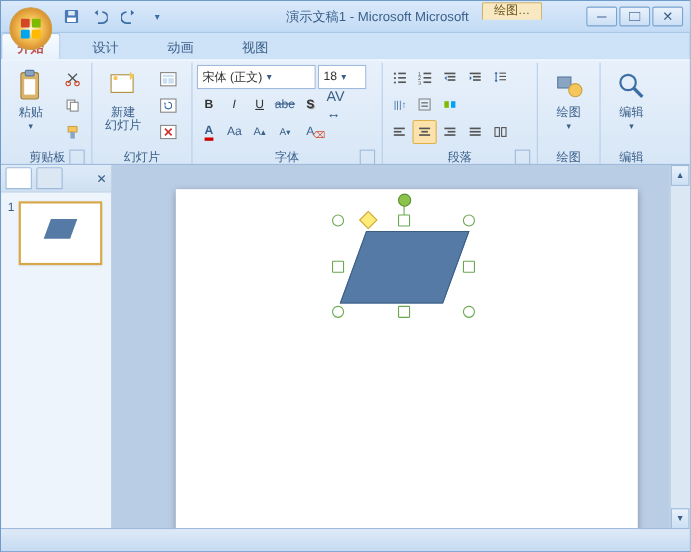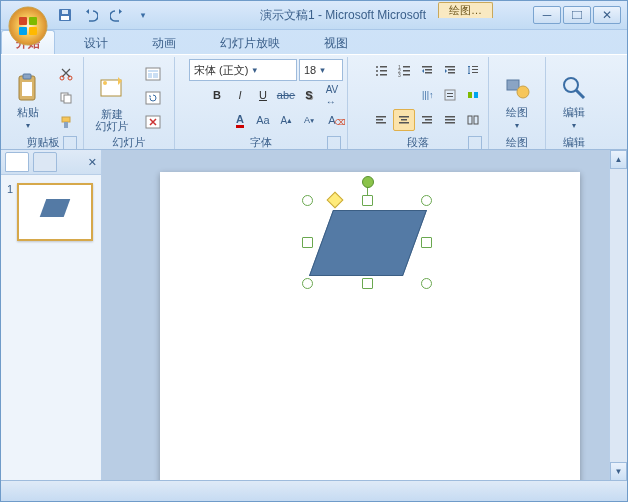--- a/index.html
+++ b/index.html
@@ -15,21 +15,21 @@
 .win-btns{display:flex;gap:2px;margin-right:6px}
 .win-btn{width:26px;height:16px;border:1px solid #7aa4d0;background:linear-gradient(#eaf2fc,#cbdff4);display:flex;align-items:center;justify-content:center;color:#3a5f8a;border-radius:2px}
 
 .tabs{height:24px;display:flex;gap:14px;background:transparent}
 .tab{padding:4px 14px 3px;color:#3a5f8a;font-size:12px;border:1px solid transparent;border-bottom:none;border-radius:3px 3px 0 0;cursor:pointer}
 .tab.active{background:linear-gradient(#f6fbff,#e8f1fb);border-color:#a9c7e8;color:#c0504d;font-weight:bold}
 .tab.ctx{color:#8b6b1d}
 
 .ribbon{height:94px;background:linear-gradient(#e8f1fb,#d7e6f6);border-top:1px solid #fff;border-bottom:1px solid #9ebbdc;display:flex;padding:2px 2px 0}
 .group{border-right:1px solid #b8cee7;padding:2px 4px 0;display:flex;flex-direction:column;justify-content:space-between}
-.group-body{flex:1;display:flex;align-items:flex-end;gap:4px}
+.group-body{flex:1;display:flex;align-items:flex-start;gap:4px}
 .group-label{height:16px;text-align:center;color:#3a5f8a;font-size:11px;position:relative}
 .dlaunch{position:absolute;right:2px;bottom:1px;width:12px;height:12px;border:1px solid #9ebbdc}
 .big-btn{width:42px;display:flex;flex-direction:column;align-items:center;gap:2px;padding:2px;border:1px solid transparent;border-radius:3px}
 .big-ico{width:32px;height:32px}
 .big-lbl{color:#3a5f8a;font-size:11px;text-align:center;line-height:12px}
 .col{display:flex;flex-direction:column;gap:2px;padding:2px}
 .smb{width:20px;height:20px;display:flex;align-items:center;justify-content:center;color:#3a5f8a;border:1px solid transparent;border-radius:2px}
 .font-row{display:flex;gap:2px;align-items:center}
 .combo{height:20px;background:#fff;border:1px solid #9ebbdc;display:flex;align-items:center;padding:0 2px 0 4px;font-size:11px;color:#333}
 .combo .dd{margin-left:4px;color:#3a5f8a;font-size:9px}
@@ -123,21 +123,20 @@
           </svg>
         </div>
       <div class="win-btn">✕</div>
     </div>
   </div>
 
   <div class="tabs">
     <div class="tab active">开始</div>
     <div class="tab">设计</div>
     <div class="tab">动画</div>
-    <div class="tab">幻灯片放映</div>
     <div class="tab">视图</div>
   </div>
 
   <div class="ribbon">
 
     <div class="group" style="width:72px">
       <div class="group-body">
         <div class="big-btn">
           <svg class="big-ico" viewBox="0 0 32 32">
               <rect x="7" y="4" width="16" height="24" rx="2" fill="#d9b46a" stroke="#a0813f"></rect>
@@ -230,21 +229,21 @@
             </div>
           <div class="rb">
               <u>U</u>
             </div>
           <div class="rb">
               <span style="text-decoration:line-through">abe</span>
             </div>
           <div class="rb">
               <b style="text-shadow:1px 1px #999">S</b>
             </div>
-          <div class="rb" style="font-size:10px">AV<br>↔</div>
+          <div class="rb" style="font-size:13px">AV<br>↔</div>
         </div>
         <div class="btnrow">
           <div class="rb">
               <span style="border-bottom:3px solid #c00;font-weight:bold">A</span>
             </div>
           <div class="rb">Aa</div>
           <div class="rb" style="font-size:10px">A<sup>▴</sup></div>
           <div class="rb" style="font-size:9px">A<sup>▾</sup></div>
           <div class="rb">
               <span style="position:relative">A<span style="position:absolute;left:6px;top:4px;color:#d24726;font-size:8px">⌫</span></span>

